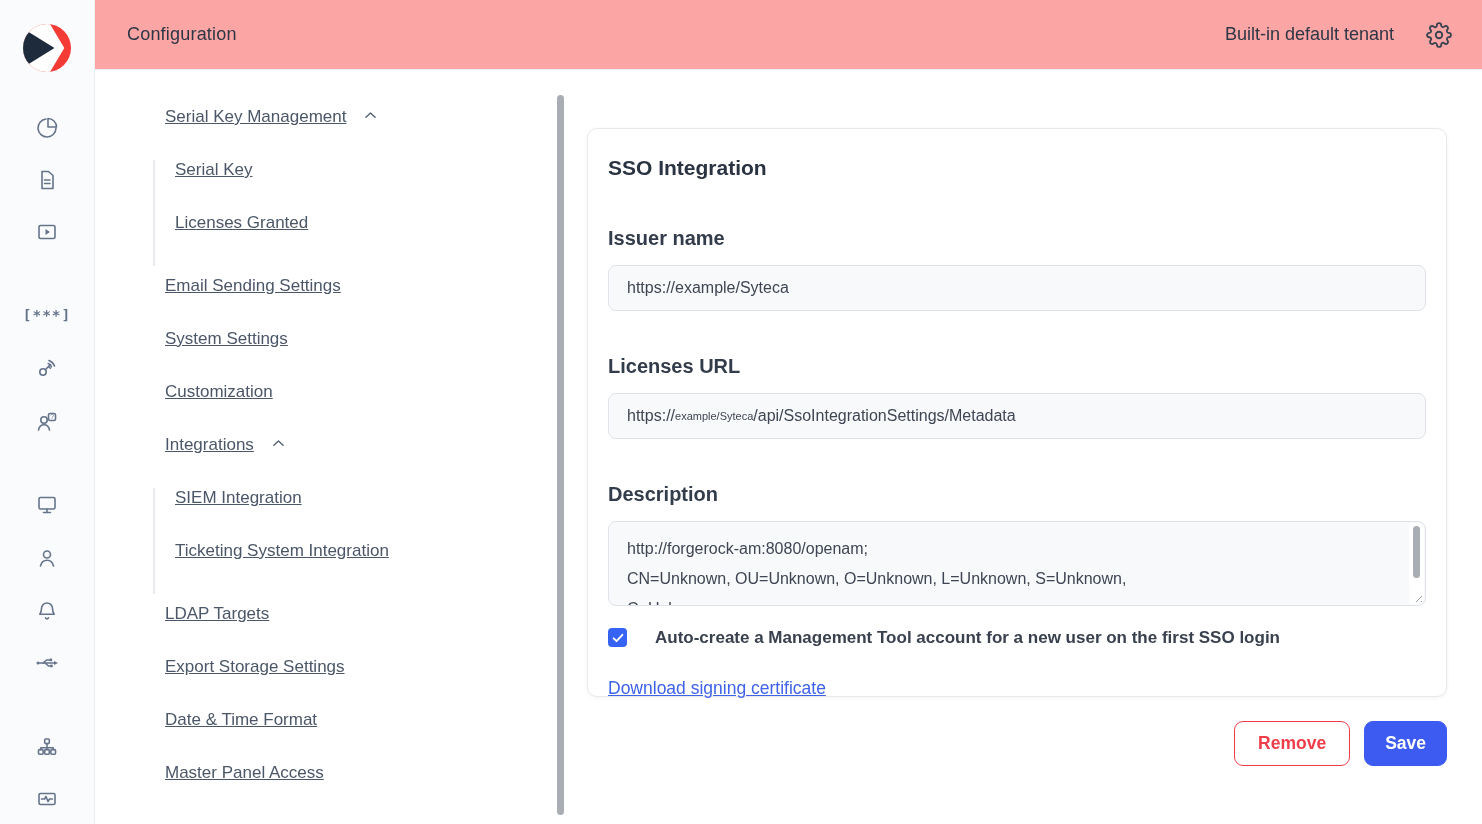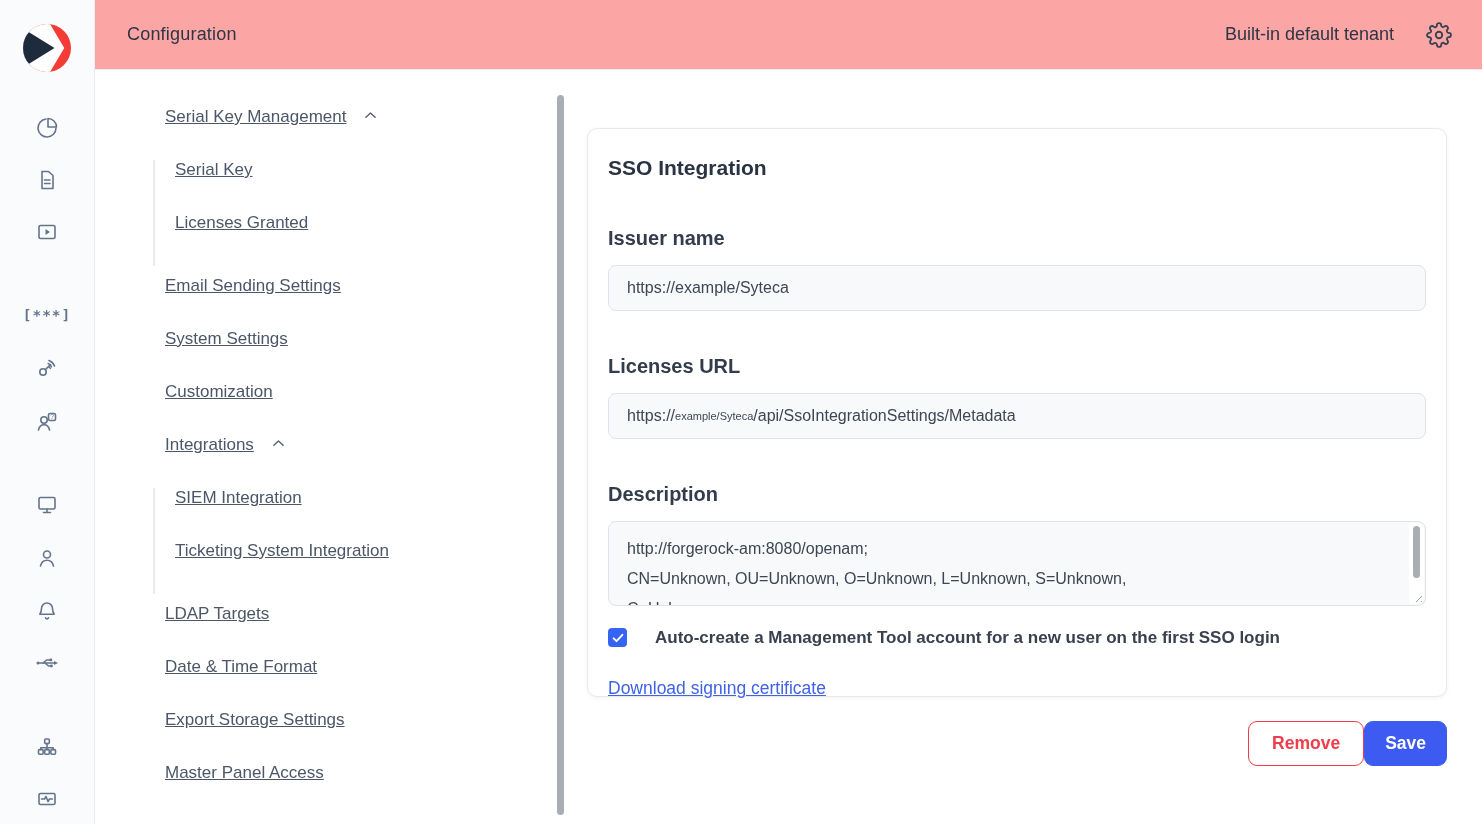--- a/index.html
+++ b/index.html
@@ -60,21 +60,21 @@
                clip-path:polygon(100% 0,0 100%,100% 100%); }
 
   .check-row { margin-top:22px; display:flex; align-items:flex-start; gap:28px; height:26px; }
   .checkbox { width:19px; height:19px; border-radius:4px; background:#3763f4; flex:0 0 auto;
               display:flex; align-items:center; justify-content:center; cursor:pointer; }
   .checkbox svg { stroke:#fff; fill:none; stroke-width:3.2; stroke-linecap:round; stroke-linejoin:round; }
   .check-label { font-size:17px; color:#39404e; font-weight:600; cursor:pointer; }
   .dl-link { display:inline-block; margin-top:24px; font-size:17.5px; color:#3f62e8;
              text-decoration:underline; cursor:pointer; }
 
-  .actions { width:860px; margin:24px 0 0 20px; display:flex; justify-content:flex-end; gap:0; }
+  .actions { width:860px; margin:24px 0 0 20px; display:flex; justify-content:flex-end; gap:14px; }
   .btn { height:45px; border-radius:9px; font-size:17.5px; font-weight:600; cursor:pointer;
          font-family:"Liberation Sans", sans-serif; display:flex; align-items:center; }
   .btn-remove { background:#fff; border:1px solid #ef3e4a; color:#ef3e4a; padding:0 23px; }
   .btn-save { background:#3d5af1; border:1px solid #3d5af1; color:#fff; padding:0 20px; }
 </style>
 </head>
 <body>
 
 <div class="rail">
   <div class="logo">
@@ -217,22 +217,22 @@
           <polyline points="5.5,14.5 12,8.5 18.5,14.5"></polyline>
         </svg>
     </span>
   </div>
   <div class="sub-list">
     <div class="nav-row">SIEM Integration</div>
     <div class="nav-row">Ticketing System Integration</div>
   </div>
 
   <div class="nav-row">LDAP Targets</div>
+  <div class="nav-row">Export Storage Settings</div>
   <div class="nav-row">Date &amp; Time Format</div>
-  <div class="nav-row">Export Storage Settings</div>
   <div class="nav-row">Master Panel Access</div>
 </div>
 <div class="nav-scrollbar"></div>
 
 <div class="main">
   <div class="card">
     <div class="card-title">SSO Integration</div>
 
     <div class="field-label">Issuer name</div>
     <div class="input">

